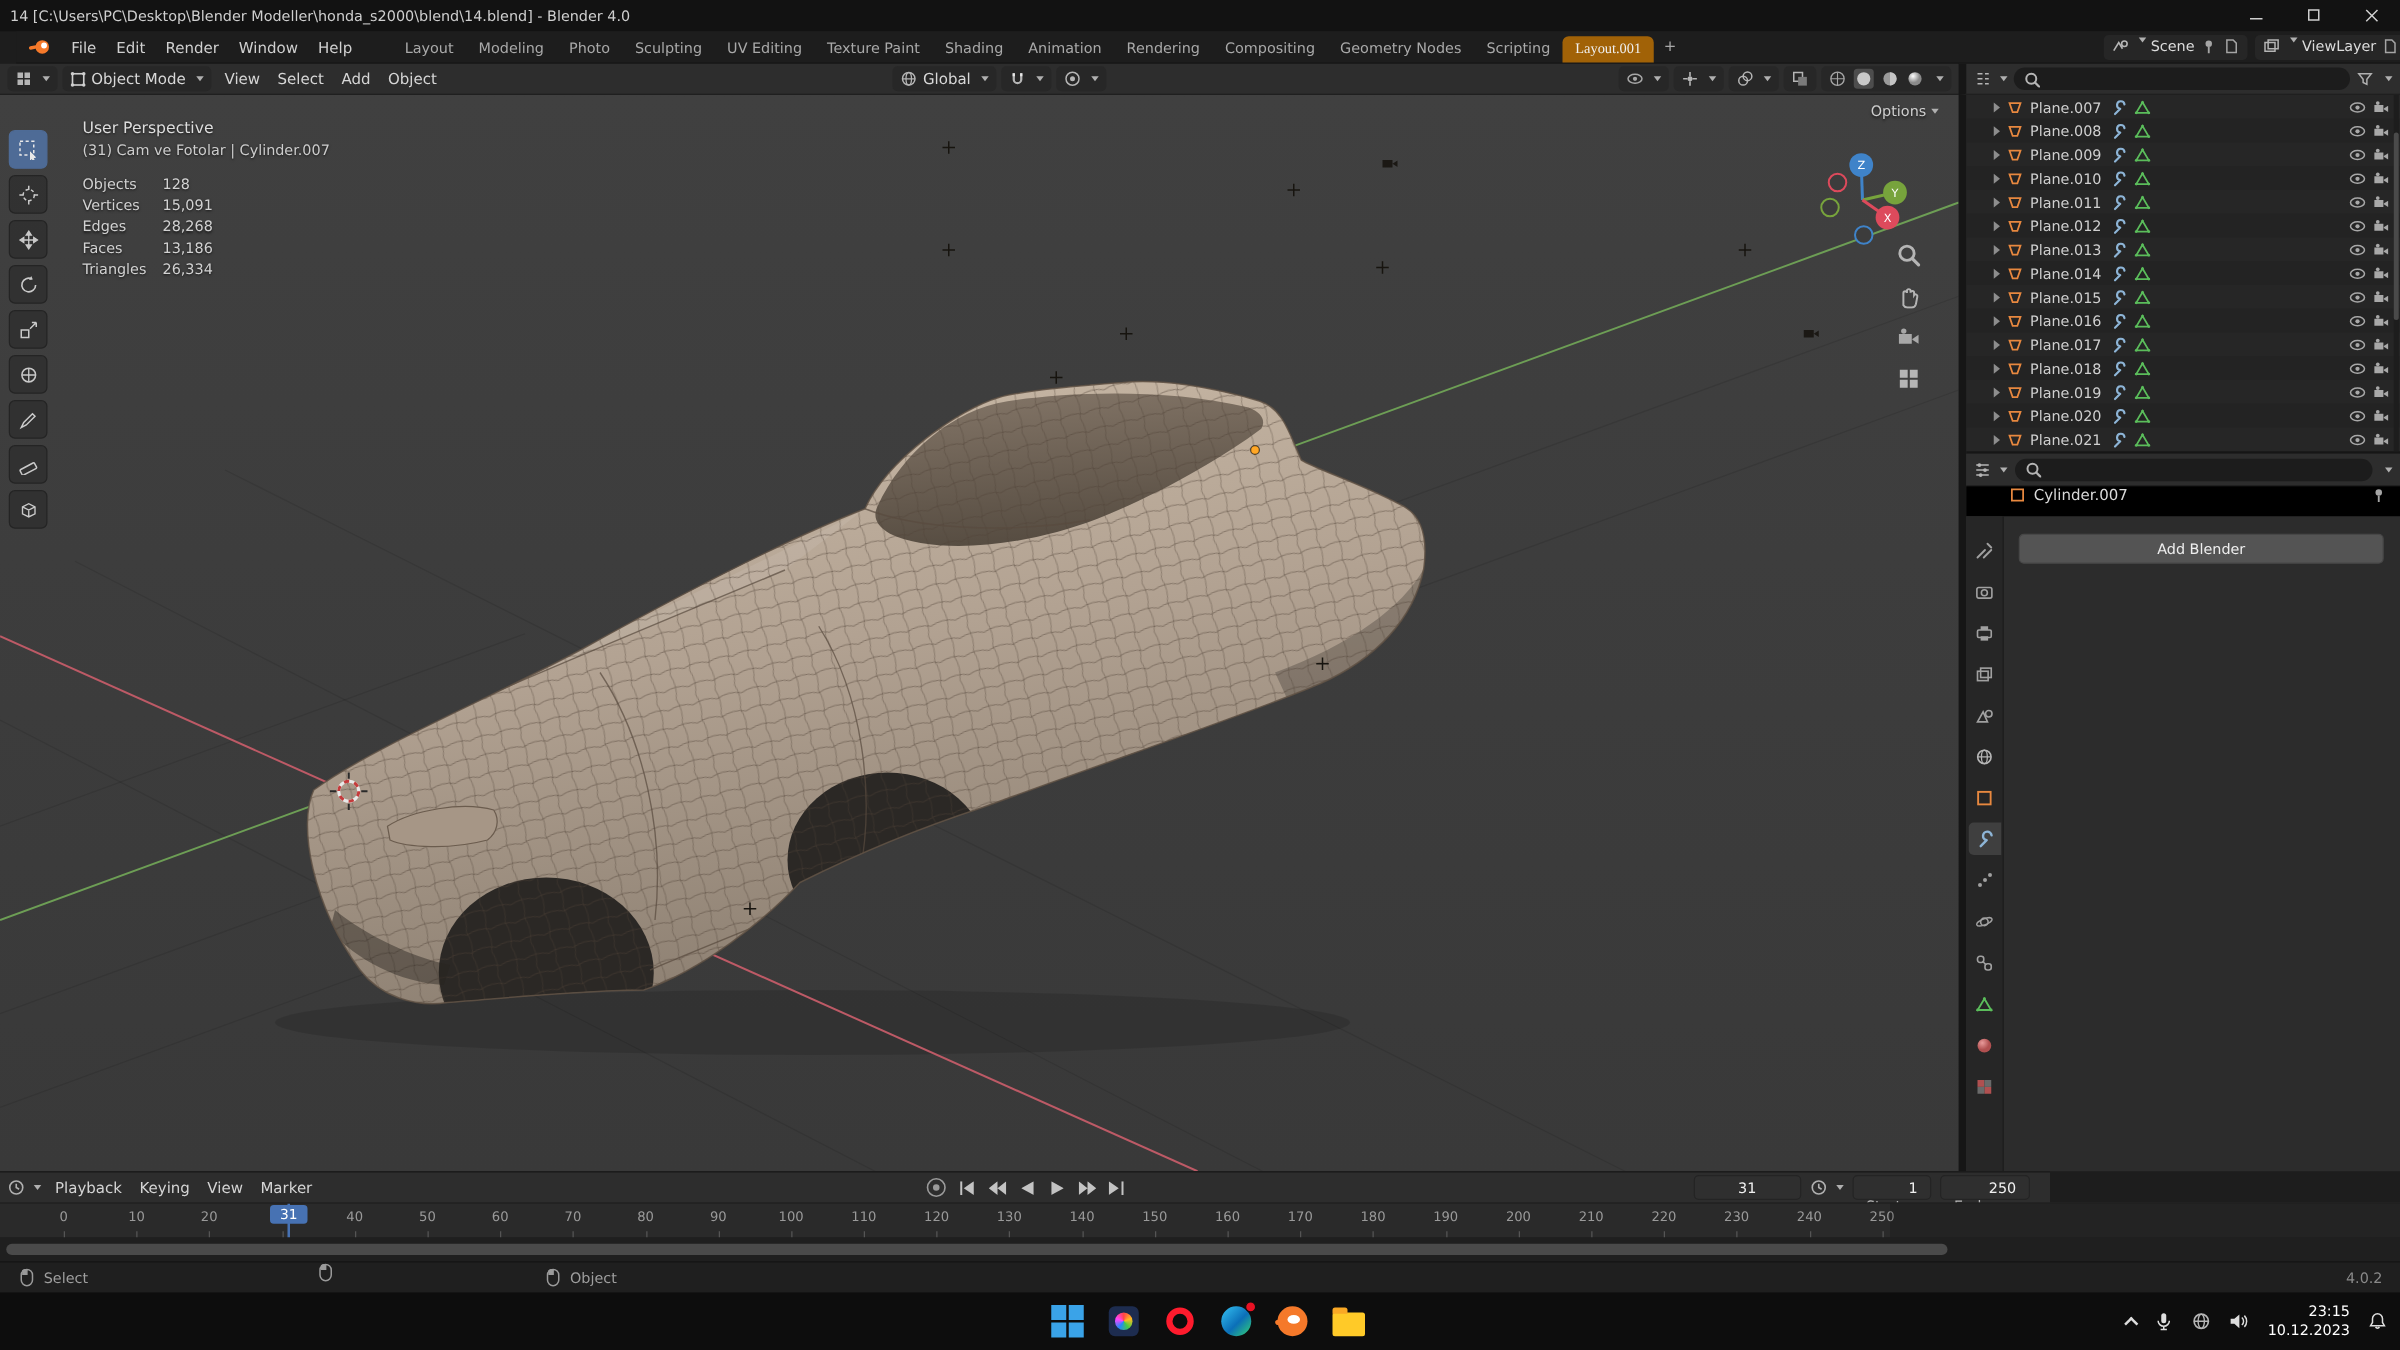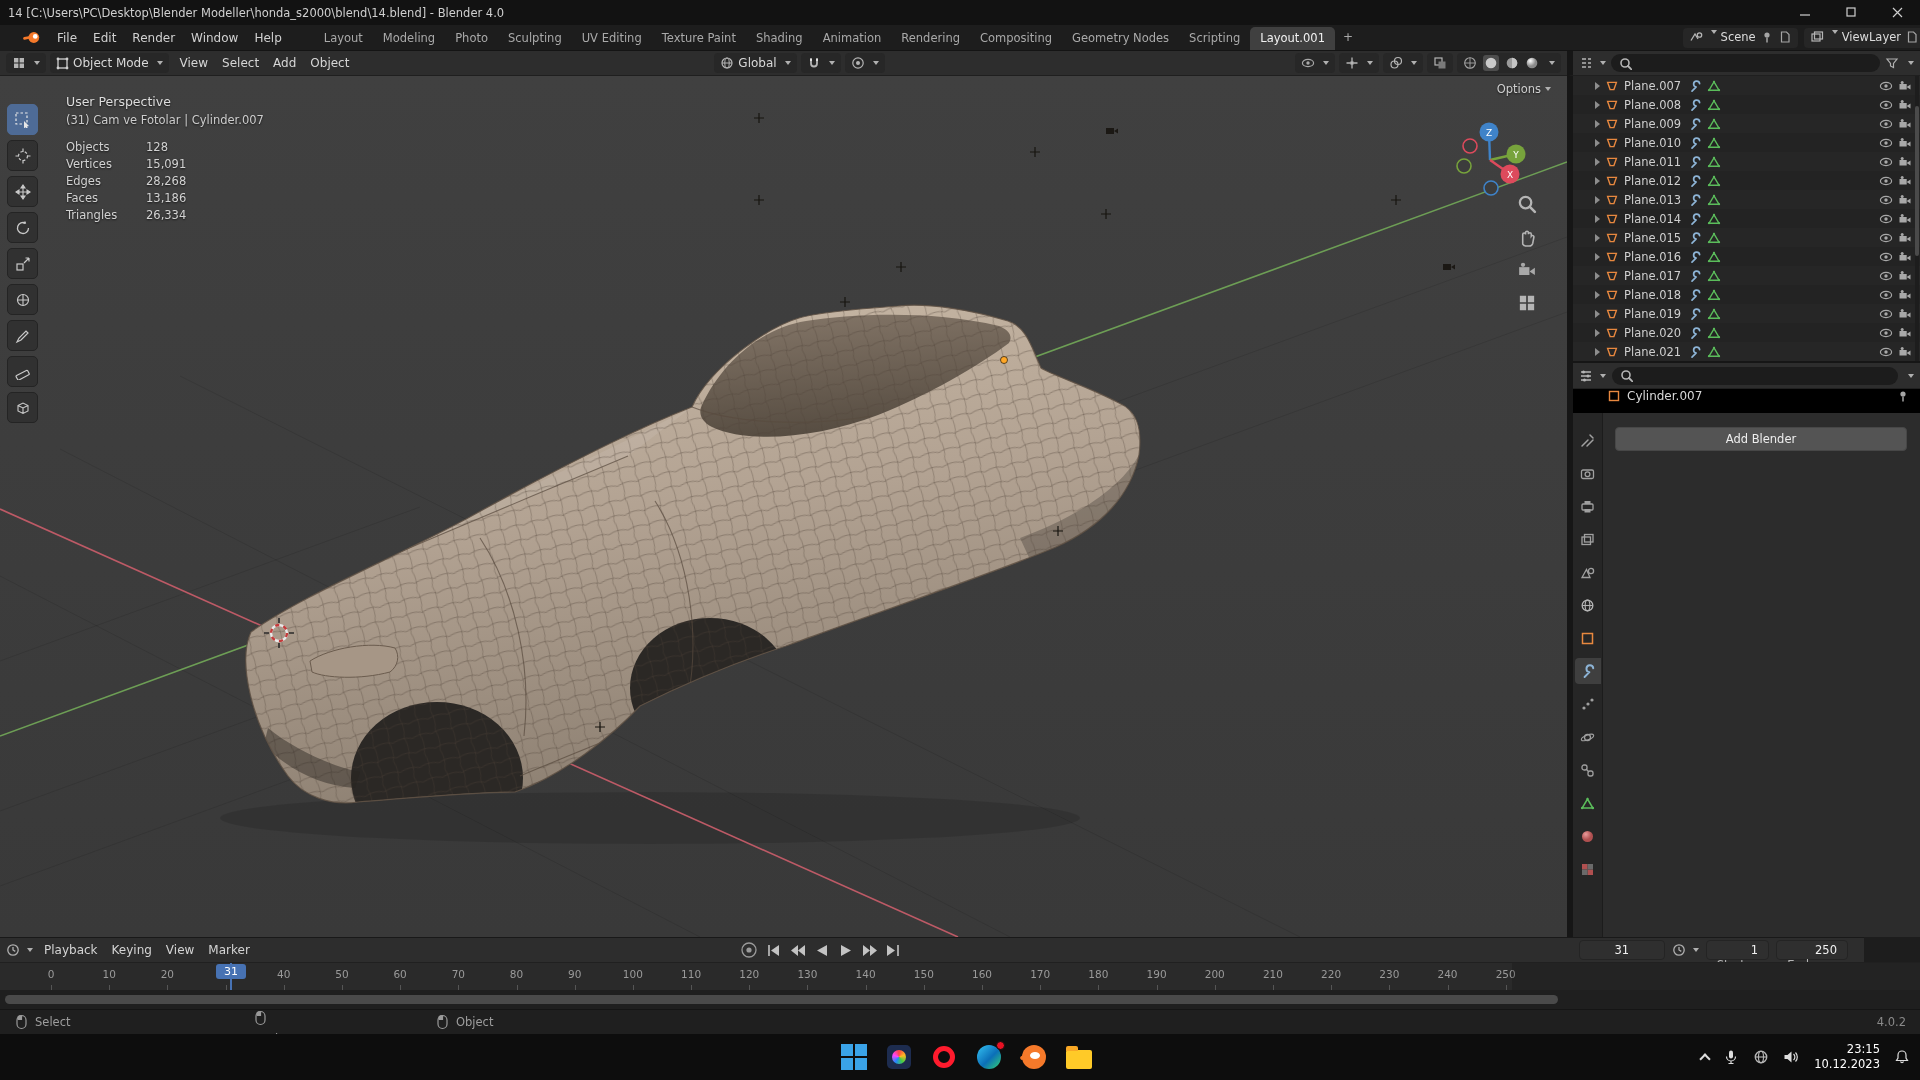--- a/index.html
+++ b/index.html
@@ -15,21 +15,21 @@
   #titlebar .title{margin-left:8px;font-size:11.5px;color:#cfcfcf;white-space:nowrap;}
   #win-controls{margin-left:auto;display:flex;height:100%;}
   .win-btn{width:46px;height:100%;display:flex;align-items:center;justify-content:center;}
 
   
   #menubar{position:absolute;left:13px;top:25px;width:1920px;height:26px;background:#1d1d1d;display:flex;align-items:center;border-bottom:1px solid #141414;}
   .blender-logo{width:18px;height:13px;margin:0 8px 0 10px;}
   .menu-item{padding:4px 8px;color:#d0d0d0;border-radius:3px;}
   #workspace-tabs{display:flex;align-items:flex-end;height:100%;margin-left:24px;}
   .ws-tab{padding:4px 10px 5px;color:#a9a9a9;font-size:11.5px;border-radius:5px 5px 0 0;white-space:nowrap;}
-  .ws-tab.active{background:#404040;color:#f0f0f0;}
+  .ws-tab.active{background:#a16207;color:#f0f0f0;font-family:Liberation Serif, serif;}
   .ws-add{padding:3px 8px 5px;color:#a9a9a9;}
   #menubar-right{margin-left:auto;display:flex;align-items:center;gap:6px;margin-right:8px;}
   .mb-widget{display:flex;gap:4px;background:#262626;border-radius:4px;padding:2px 6px;height:20px;}
   .mb-widget .lbl{font-size:11.5px;color:#dcdcdc;white-space:nowrap;}
 
   
   #headers-row{position:absolute;left:0;top:51px;width:1920px;height:25px;display:flex;}
   #vp-header{width:1567px;height:100%;background:#2d2d2d;display:flex;align-items:center;gap:4px;padding:0 6px;border-bottom:1px solid #1f1f1f;}
   .hdr-widget{display:flex;align-items:center;gap:4px;background:#272727;border-radius:4px;padding:2px 6px;height:20px;white-space:nowrap;}
   .hdr-menu{padding:3px 7px;color:#d6d6d6;white-space:nowrap;}
@@ -37,21 +37,21 @@
   .search-box{flex:1;display:flex;align-items:center;gap:5px;background:#1c1c1c;border-radius:10px;height:18px;padding:0 8px;}
 
   
   #main{position:absolute;left:0;top:76px;width:1920px;height:861px;}
   #viewport{position:absolute;left:0;top:0;width:1567px;height:861px;background:linear-gradient(#404040,#393939);overflow:hidden;}
   #scene-svg{position:absolute;left:0;top:0;}
   #vp-overlay{position:absolute;left:66px;top:18px;text-shadow:0 1px 2px rgba(0,0,0,.65);}
   #vp-overlay .t1{font-size:12.5px;color:#dedede;}
   #vp-overlay .t2{font-size:11.5px;color:#cdcdcd;margin-top:4px;}
   #vp-stats{margin-top:12px;}
-  .stat-row{display:flex;font-size:11.5px;color:#d2d2d2;line-height:17px;gap:16px;}
+  .stat-row{display:flex;font-size:11.5px;color:#d2d2d2;line-height:17px;}
   .stat-row .sl{width:64px;}
   #vp-options{position:absolute;right:16px;top:6px;display:flex;align-items:center;color:#cfcfcf;font-size:11.5px;text-shadow:0 1px 2px rgba(0,0,0,.6);}
   #nav-gizmo{position:absolute;right:22px;top:26px;width:110px;height:110px;}
   #vp-side-icons{position:absolute;right:30px;top:118px;display:flex;flex-direction:column;gap:13px;align-items:center;}
   
   #toolbar{position:absolute;left:7px;top:28px;display:flex;flex-direction:column;gap:5px;}
   .tool-btn{width:31px;height:31px;background:#2e2e2ecc;border:1px solid #242424;border-radius:5px;display:flex;align-items:center;justify-content:center;}
   .tool-btn.active{background:#4e6b96;border-color:#4e6b96;}
 
   
@@ -67,21 +67,21 @@
 
   #props{position:absolute;left:0;top:285px;width:347px;height:576px;background:#2c2c2c;border-top:2px solid #161616;}
   #props-header{height:26px;background:#2d2d2d;border-bottom:1px solid #202020;display:flex;align-items:center;gap:6px;padding:0 6px;}
   #props-crumb{height:24px;display:flex;align-items:flex-start;gap:6px;padding:0 10px 0 34px;background:#000000;}
   #props-tabs{position:absolute;left:0;top:50px;bottom:0;width:30px;background:#262626;border-right:1px solid #1c1c1c;display:flex;flex-direction:column;align-items:center;gap:7px;padding-top:14px;}
   .ptab{width:26px;height:26px;display:flex;align-items:center;justify-content:center;border-radius:4px 0 0 4px;}
   .ptab.active{background:#3f3f3f;}
   #add-modifier-btn{position:absolute;left:42px;top:64px;width:292px;height:24px;background:#545454;border:1px solid #474747;border-radius:4px;display:flex;align-items:center;justify-content:center;font-size:11.5px;color:#eee;}
 
   
-  #tl-menus{position:absolute;left:0;top:937px;width:1864px;height:25px;background:#2d2d2d;border-top:1px solid #191919;display:flex;align-items:center;gap:4px;padding:0 6px;}
+  #tl-menus{position:absolute;left:0;top:937px;width:1640px;height:25px;background:#2d2d2d;border-top:1px solid #191919;display:flex;align-items:center;gap:4px;padding:0 6px;}
   .tl-menu{padding:3px 7px;color:#d4d4d4;white-space:nowrap;}
   #tl-transport{position:absolute;left:740px;display:flex;align-items:center;gap:7px;}
   .tp-btn{width:17px;height:15px;display:flex;align-items:center;justify-content:center;}
   #tl-right{margin-left:auto;display:flex;align-items:center;gap:7px;margin-right:10px;}
   .tl-field{display:flex;align-items:center;gap:6px;background:#2f2f2f;border:1px solid #242424;border-radius:4px;height:20px;padding:0 10px;font-size:11.5px;}
   .tl-field .fl{color:#b5b5b5;margin-top:29px;} .tl-field .fv{color:#f0f0f0;}
   #ruler{position:absolute;left:0;top:962px;width:1920px;height:28px;background:#2a2a2a;border-top:1px solid #202020;}
   #ticks{position:absolute;left:51px;top:0;width:1455px;height:100%;display:flex;justify-content:space-between;}
   .tick{position:relative;width:0;}
   .tick-label{position:absolute;top:5px;left:0;transform:translateX(-50%);font-size:10.5px;color:#9a9a9a;white-space:nowrap;}

